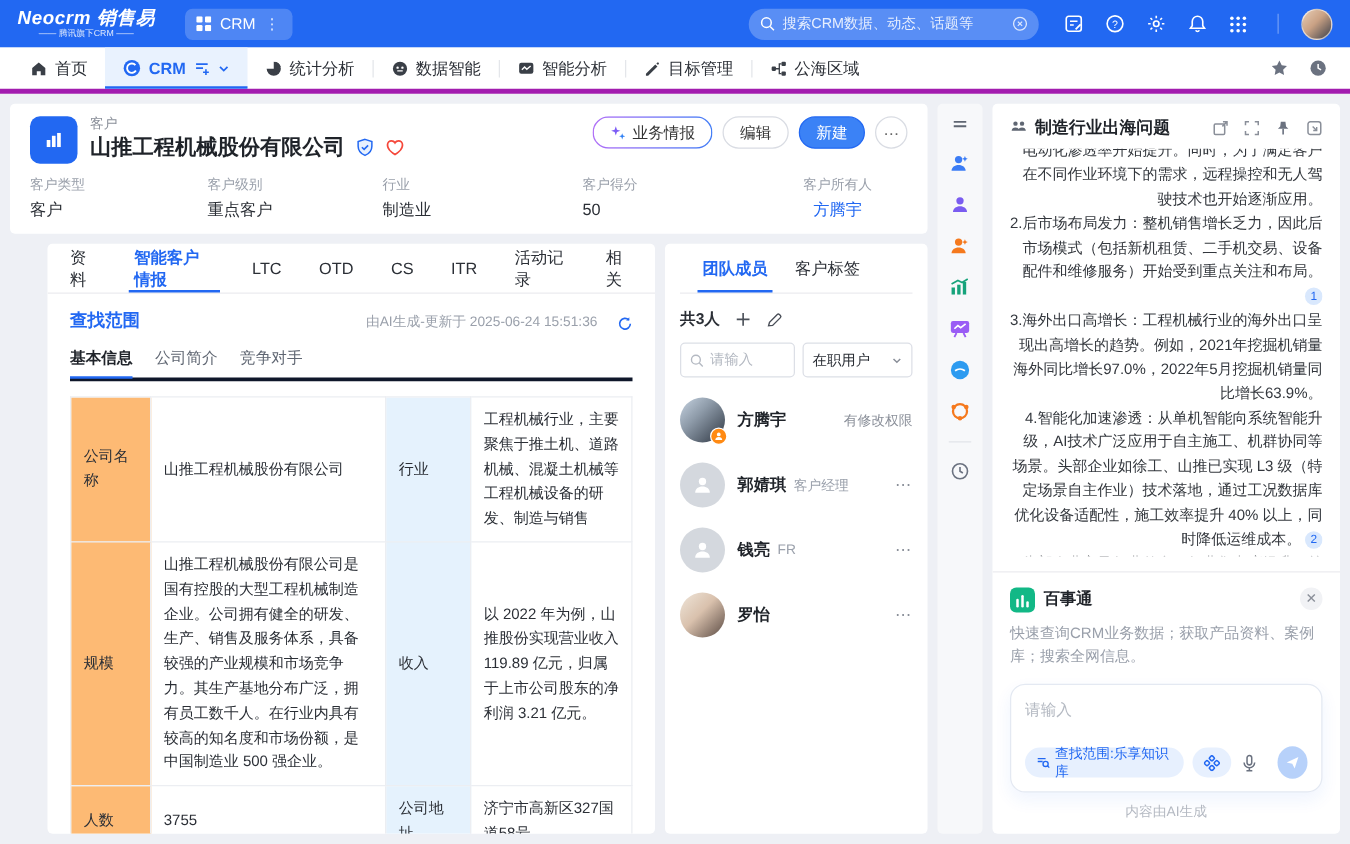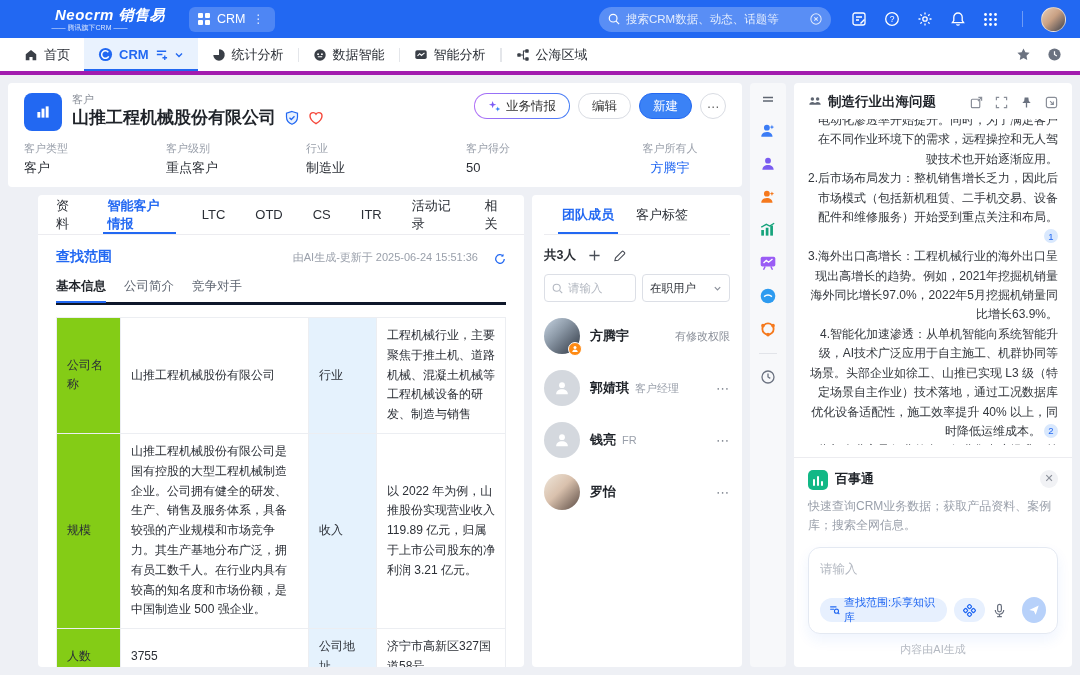--- a/index.html
+++ b/index.html
@@ -2,21 +2,21 @@
 <html><head>
 <meta charset="utf-8">
 <style>
   * { margin:0; padding:0; box-sizing:border-box; }
   html,body { width:1080px; height:675px; overflow:hidden; font-family:"Liberation Sans","DejaVu Sans",sans-serif; background:#eef0f5; color:#262626; }
   svg { display:block; }
 
   
   .topbar { height:38px; background:#2268f2; display:flex; align-items:center; padding:0 14px; gap:14px; }
   .logo { display:flex; flex-direction:column; justify-content:center; line-height:1; }
-  .logo-main { color:#fff; font-size:15px; font-weight:bold; font-style:italic; letter-spacing:.5px;margin-left:41px; }
+  .logo-main { color:#fff; font-size:15px; font-weight:bold; font-style:italic; letter-spacing:.5px; }
   .logo-sub { color:rgba(255,255,255,.85); font-size:7px; margin-top:2px; text-align:center; }
   .app-btn { margin-left:10px; height:25px; display:flex; align-items:center; gap:7px; background:rgba(255,255,255,.2); border-radius:6px; padding:0 9px; color:#fff; font-size:12.5px; cursor:pointer; }
   .app-btn .dots { opacity:.85; font-size:12px; letter-spacing:1px; }
   .tb-search { margin-left:auto; width:232px; height:25px; background:rgba(255,255,255,.25); border-radius:13px; display:flex; align-items:center; padding:0 9px; gap:6px; }
   .tb-search input { flex:1; background:transparent; border:0; outline:0; color:#fff; font-size:11.5px; min-width:0; }
   .tb-search input::placeholder { color:rgba(255,255,255,.85); }
   .tb-icons { display:flex; align-items:center; gap:17px; margin-left:6px; }
   .tb-icons .ic { cursor:pointer; }
   .tb-avatar { width:25px; height:25px; border-radius:50%; background:linear-gradient(135deg,#e8cdb5 0%,#c9a184 45%,#3a3f4a 100%); border:1px solid rgba(255,255,255,.6); cursor:pointer; margin-left:4px; }
   .tb-sep { width:1px; height:16px; background:rgba(255,255,255,.35); margin-left:10px; }
@@ -67,21 +67,21 @@
   .cscroll { padding:13px 18px; overflow:hidden; }
   .sec-head { display:flex; align-items:center; }
   .sec-title { font-size:14px; font-weight:bold; color:#2268f2; }
   .ai-note { margin-left:auto; font-size:11px; color:#9aa0ab; display:flex; align-items:flex-end; gap:16px; }
   .subtabs { display:flex; gap:18px; margin-top:12px; border-bottom:3px solid #0f172a; padding-bottom:0; }
   .stab { font-size:12.5px; color:#5f6672; padding-bottom:7px; cursor:pointer; position:relative; }
   .stab.active { color:#1f2329; font-weight:bold; }
   .stab.active::after { content:""; position:absolute; left:0; right:0; bottom:-1px; height:2px; background:#2268f2; }
   table.info { width:100%; border-collapse:collapse; margin-top:12px; font-size:12px; }
   table.info td { border:1px solid #eceef2; padding:8px 10px; vertical-align:middle; line-height:1.65; color:#2b2f36; }
-  td.lab { background:#84cc16; width:64px; color:#2b2f36; }
+  td.lab { background:#fdba74; width:64px; color:#2b2f36; }
   td.lab2 { background:#e5f2fd; width:68px; }
   td.val1 { width:188px; }
 
   
   .team-card { width:210px; padding:0 12px; display:flex; flex-direction:column; overflow:hidden; }
   .team-tabs { height:40px; display:flex; gap:22px; border-bottom:1px solid #ececf0; flex:none; }
   .count-row { display:flex; align-items:center; gap:12px; margin-top:12px; font-size:12.5px; color:#2b2f36; }
   .count-row .ic { cursor:pointer; }
   .find-row { display:flex; gap:6px; margin-top:10px; }
   .mini-search { flex:1; height:28px; border:1px solid #dcdfe6; border-radius:4px; display:flex; align-items:center; gap:5px; padding:0 7px; }
@@ -266,20 +266,29 @@
   <div class="nav-item">
     <span>
         <svg width="14" height="14" viewBox="0 0 16 16">
           <rect x="1.5" y="2.5" width="13" height="10" rx="2" fill="#3a3f47"></rect>
           <path d="M4 9l2.5-2.5 2 2L12 5.5" fill="none" stroke="#fff" stroke-width="1.3"></path>
         </svg>
       </span>
     <span>智能分析</span>
   </div>
   <div class="nav-div"></div>
+  <div class="nav-item">
+    <span>
+        <svg width="14" height="14" viewBox="0 0 16 16">
+          <path d="M2 12.5l8.5-8.5 2 2L4 14.5H2z" fill="#3a3f47"></path>
+          <path d="M11.5 3l1.5-1 1 1-1 1.5z" fill="#3a3f47"></path>
+        </svg>
+      </span>
+    <span>目标管理</span>
+  </div>
   <div class="nav-div"></div>
   <div class="nav-item">
     <span>
         <svg width="14" height="14" viewBox="0 0 16 16">
           <rect x="1.5" y="6" width="4" height="4" rx="1" fill="#3a3f47"></rect>
           <rect x="10.5" y="1.5" width="4" height="4" rx="1" fill="#3a3f47"></rect>
           <rect x="10.5" y="10.5" width="4" height="4" rx="1" fill="#3a3f47"></rect>
           <path d="M5.5 8h3M8.5 8V3.5h2M8.5 8v4.5h2" fill="none" stroke="#3a3f47" stroke-width="1.2"></path>
         </svg>
       </span>

